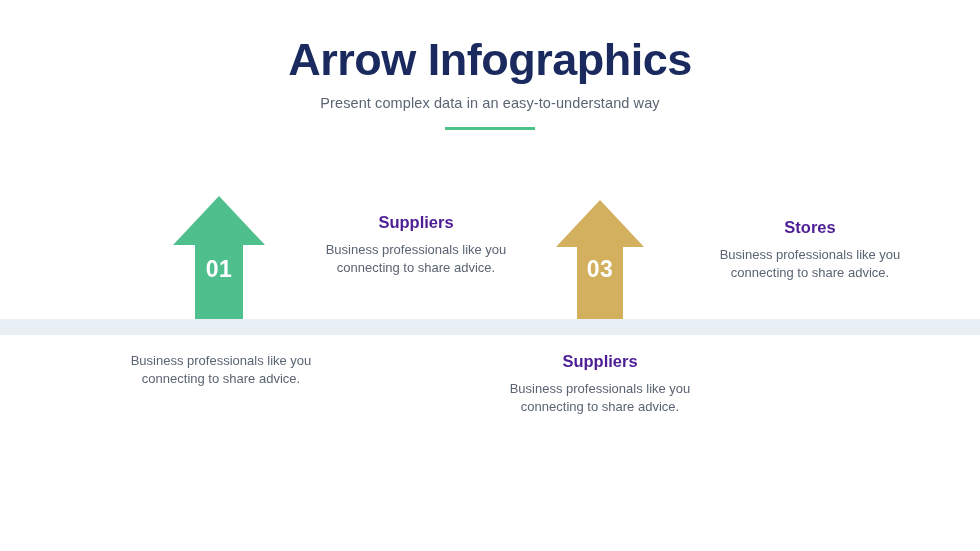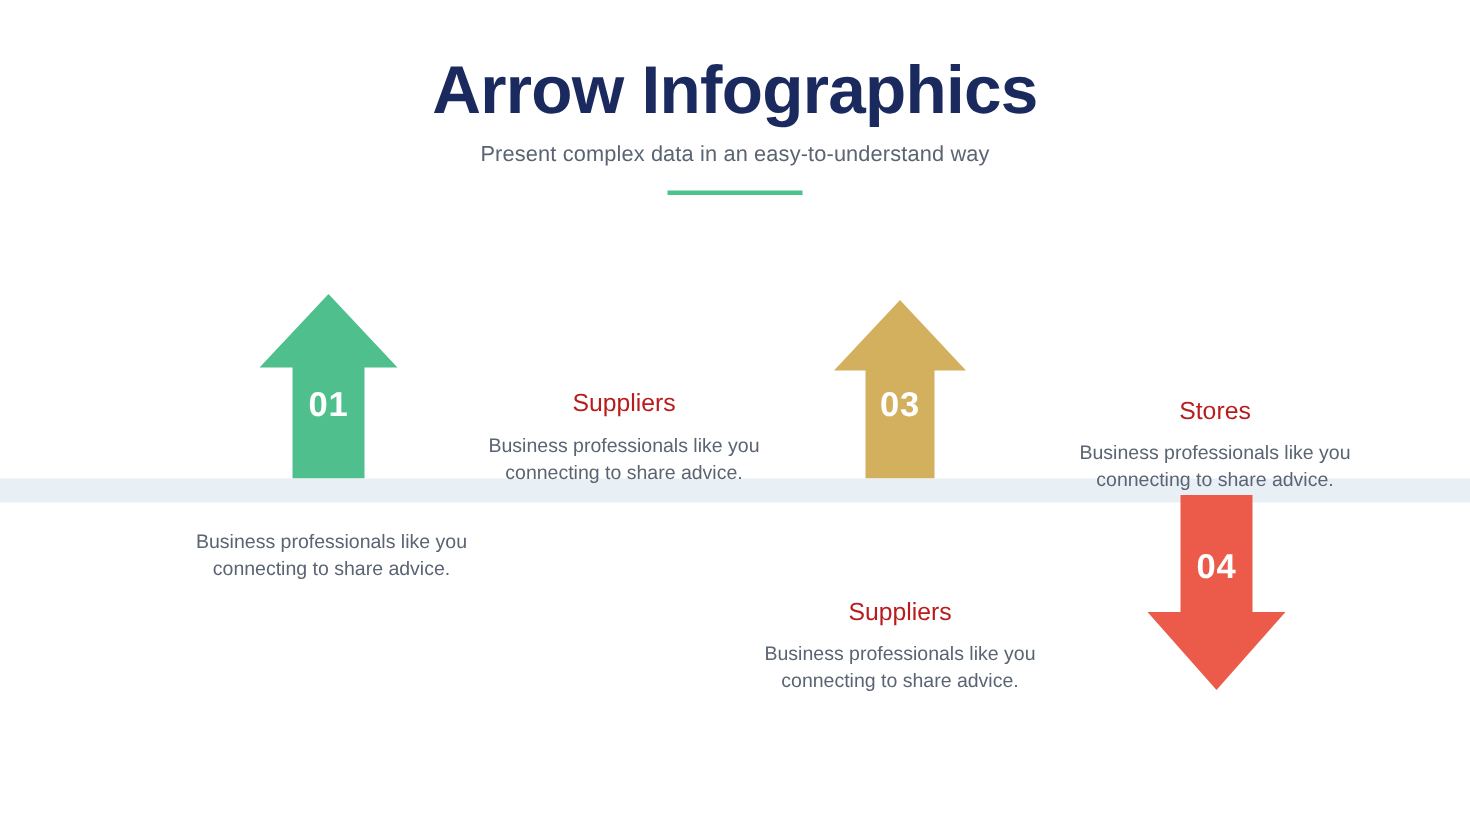--- a/index.html
+++ b/index.html
@@ -79,24 +79,23 @@
     letter-spacing: 0.5px;
   }
 
   .text-block {
     position: absolute;
     width: 200px;
     text-align: center;
   }
   .block-title {
     font-size: 16.5px;
-    font-weight: normal;
-    color: #b91c1c;
+    font-weight: bold;
+    color: #4c1d95;
     margin-bottom: 9px;
-    margin-top: 47px;
   }
   .block-body {
     font-size: 13px;
     color: #5a6472;
     line-height: 1.42;
   }
 
   
   #arrow-1 { left: 173px; top: 196px; }
   #arrow-1 .arrow-num { top: 60px; }
@@ -146,24 +145,18 @@
     <svg width="88" height="119" viewBox="0 0 88 119" aria-hidden="true">
       <polygon points="44,0 88,47 67,47 67,119 21,119 21,47 0,47" fill="#d3b05e"></polygon>
     </svg>
     <div class="arrow-num">03</div>
   </div>
   <div class="text-block" id="text-3">
     <div class="block-title">Suppliers</div>
     <div class="block-body">Business professionals like you connecting to share advice.</div>
   </div>
 
-  <div class="item arrow" id="arrow-4">
-    <svg width="92" height="130" viewBox="0 0 92 130" aria-hidden="true">
-      <polygon points="22,0 70,0 70,78 92,78 46,130 0,78 22,78" fill="#ec5b4a"></polygon>
-    </svg>
-    <div class="arrow-num">04</div>
-  </div>
   <div class="text-block" id="text-4">
     <div class="block-title">Stores</div>
     <div class="block-body">Business professionals like you connecting to share advice.</div>
   </div>
 
 </div>
 
 </body></html>

